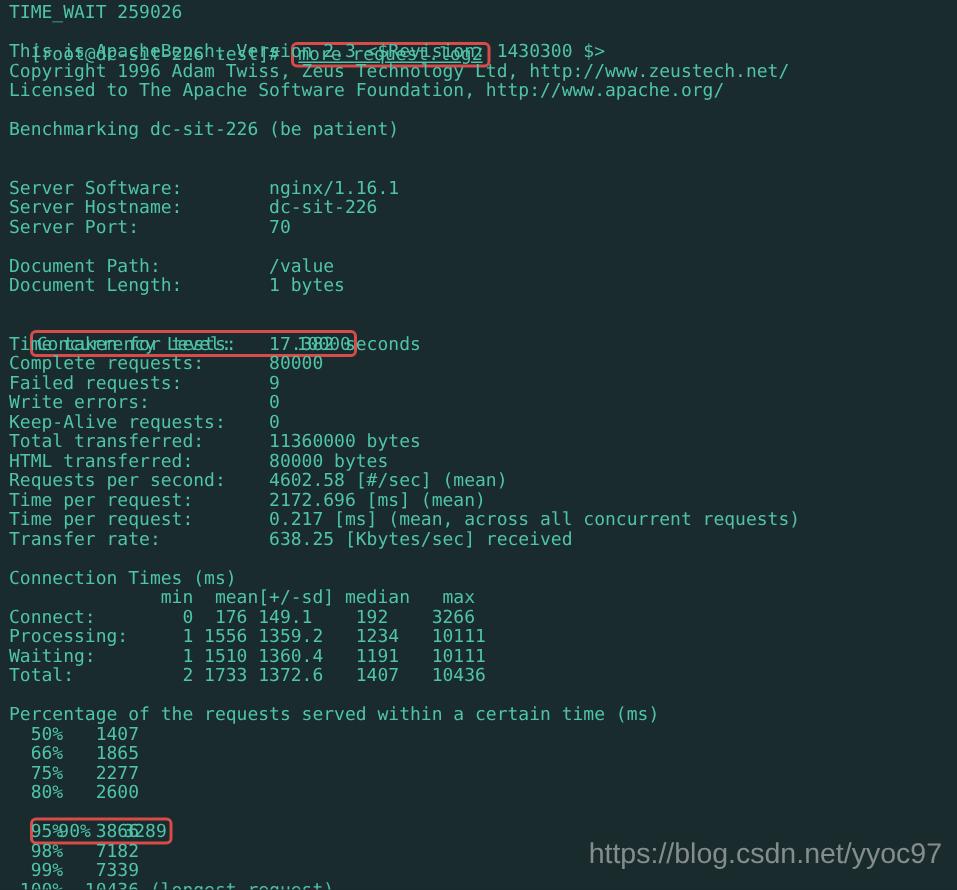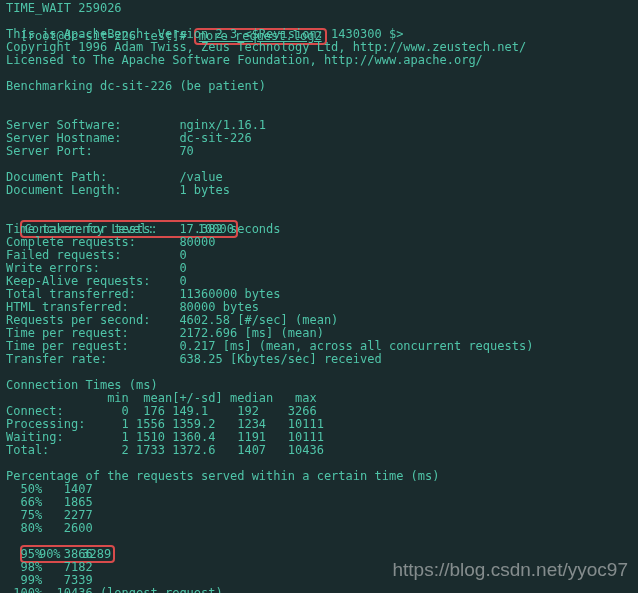--- a/index.html
+++ b/index.html
@@ -70,21 +70,21 @@
 <div class="line">Server Port:            70</div>
 <div class="blank"></div>
 <div class="line">Document Path:          /value</div>
 <div class="line">Document Length:        1 bytes</div>
 <div class="blank"></div>
 <div class="line">
   <span class="highlight-full">Concurrency Level:      10000</span>
 </div>
 <div class="line">Time taken for tests:   17.382 seconds</div>
 <div class="line">Complete requests:      80000</div>
-<div class="line">Failed requests:        0</div>
+<div class="line">Failed requests:        9</div>
 <div class="line">Write errors:           0</div>
 <div class="line">Keep-Alive requests:    0</div>
 <div class="line">Total transferred:      11360000 bytes</div>
 <div class="line">HTML transferred:       80000 bytes</div>
 <div class="line">Requests per second:    4602.58 [#/sec] (mean)</div>
 <div class="line">Time per request:       2172.696 [ms] (mean)</div>
 <div class="line">Time per request:       0.217 [ms] (mean, across all concurrent requests)</div>
 <div class="line">Transfer rate:          638.25 [Kbytes/sec] received</div>
 <div class="blank"></div>
 <div class="line">Connection Times (ms)</div>

